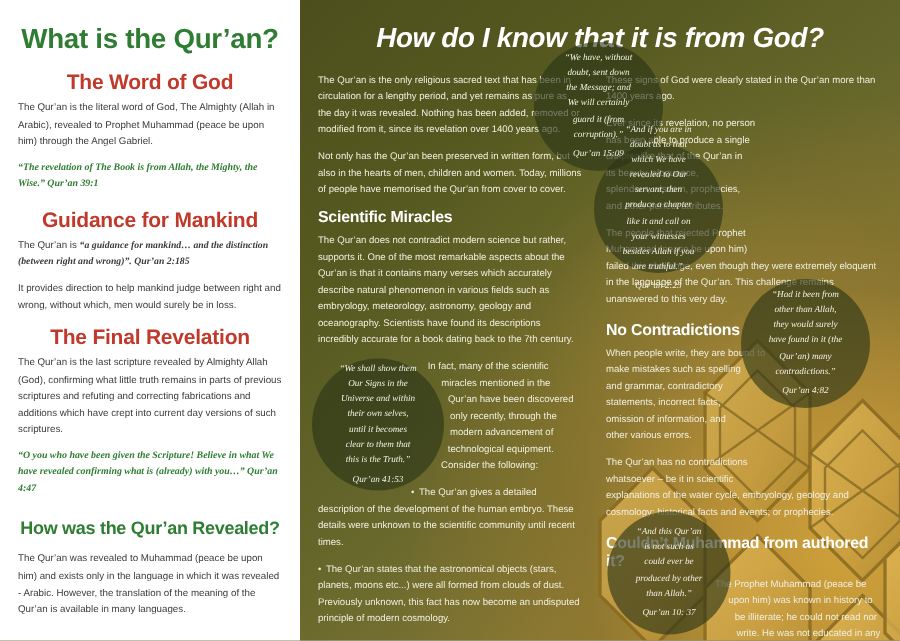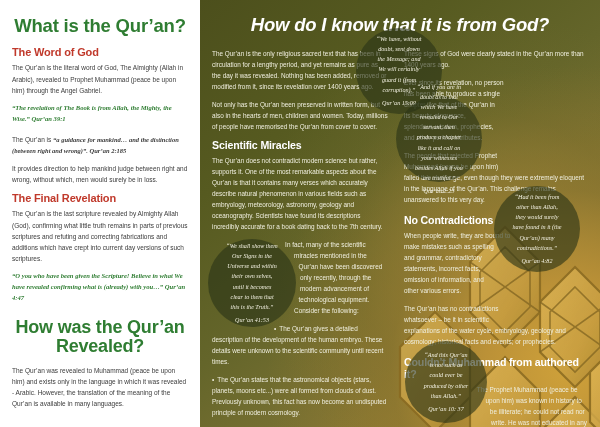--- a/index.html
+++ b/index.html
@@ -20,27 +20,28 @@
   }
   .title-green{
     color:#2f7d32;
     font-size:18.5px;
     font-weight:bold;
     text-align:center;
     letter-spacing:-0.2px;
     line-height:1.05;
     margin:4px 0 11px 0;
   }
-  .title-green.second{margin-top:14px;margin-bottom:9px;font-size:18px;}
+  .title-green.second{margin-top:14px;margin-bottom:9px;font-size:12px;}
   .h-red{
     color:#c0392b;
-    font-size:11px;
+    font-size:14px;
     font-weight:bold;
     margin:0 0 4px 0;
     letter-spacing:-0.15px;
+    text-align:center;
   }
   .p-left{
     color:#3b3b3b;
     font-size:6.5px;
     line-height:1.72;
     margin:0 0 7px 0;
     text-align:left;
   }
   .q-green{
     color:#2f7d32;
@@ -163,20 +164,21 @@
 <div class="page">
 
   <div class="col-left">
 
     <h1 class="title-green">What is the Qur’an?</h1>
 
     <h2 class="h-red">The Word of God</h2>
     <p class="p-left">The Qur’an is the literal word of God, The Almighty (Allah in Arabic), revealed to Prophet Muhammad (peace be upon him) through the Angel Gabriel.</p>
     <p class="q-green">“The revelation of The Book is from Allah, the Mighty, the Wise.” Qur’an 39:1</p>
 
+    <h2 class="h-red">Guidance for Mankind</h2>
     <p class="p-left"><span>The Qur’an is </span><span class="inline-q">“a guidance for mankind… and the distinction (between right and wrong)”.</span><span class="inline-q"> Qur’an 2:185</span></p>
     <p class="p-left">It provides direction to help mankind judge between right and wrong, without which, men would surely be in loss.</p>
 
     <h2 class="h-red">The Final Revelation</h2>
     <p class="p-left">The Qur’an is the last scripture revealed by Almighty Allah (God), confirming what little truth remains in parts of previous scriptures and refuting and correcting fabrications and additions which have crept into current day versions of such scriptures.</p>
     <p class="q-green">“O you who have been given the Scripture! Believe in what We have revealed confirming what is (already) with you…” Qur’an 4:47</p>
 
     <h1 class="title-green second">How was the Qur’an Revealed?</h1>
     <p class="p-left">The Qur’an was revealed to Muhammad (peace be upon him) and exists only in the language in which it was revealed - Arabic. However, the translation of the meaning of the Qur’an is available in many languages.</p>
 

